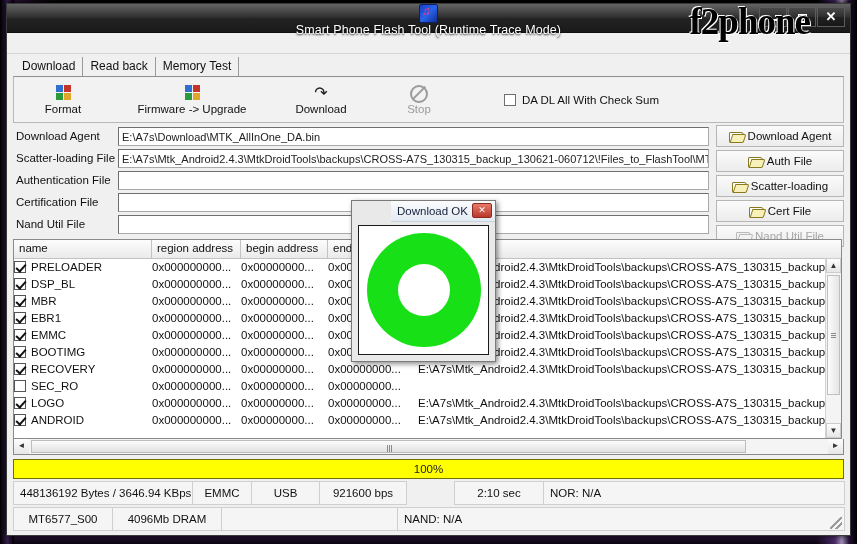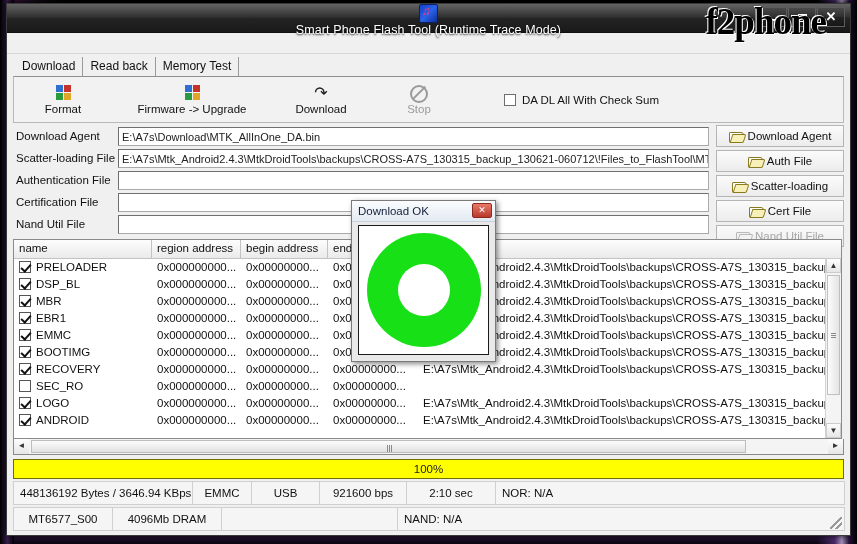--- a/index.html
+++ b/index.html
@@ -135,21 +135,21 @@
     background:#9a9a9a;transform:rotate(-45deg);
   }
   #dadl{
     display:flex;align-items:center;gap:6px;margin-left:36px;font-size:11.5px;color:#111;
   }
   .chk{
     width:12px;height:12px;border:1px solid #6f6f6f;background:#fff;
     display:inline-block;box-sizing:border-box;position:relative;flex:none;
   }
   #watermark{
-    position:absolute;right:24px;top:-4px;
+    position:absolute;right:40px;top:-4px;
     font-family:"Liberation Serif",serif;font-weight:bold;font-size:37px;
     color:#000;letter-spacing:-1px;z-index:30;pointer-events:none;
     text-shadow:1px 1px 0 #fff, -1px -1px 0 #fff;
   }
 
   
   #fields{margin:2px 6px 0 6px;position:relative;}
   .field-row{display:flex;align-items:center;height:22px;}
   .field-label{
     width:105px;font-size:11.5px;color:#111;padding-left:3px;box-sizing:border-box;
@@ -205,21 +205,21 @@
     white-space:nowrap;overflow:hidden;
   }
   .th.c0{width:138px;}
   .th.c1{width:89px;}
   .th.c2{width:87px;}
   .th.c3{width:90px;}
   .th.c4{flex:1;border-right:none;}
   #tbody{position:absolute;left:0;right:0;top:18px;bottom:0;overflow:hidden;}
   .tr{display:flex;height:17px;align-items:center;}
   .td{
-    font-size:11.5px;color:#111;padding-left:5px;box-sizing:border-box;
+    font-size:11.5px;color:#111;box-sizing:border-box;
     white-space:nowrap;overflow:hidden;line-height:16px;
   }
   .td.c0{width:138px;display:flex;align-items:center;gap:5px;}
   .td.c1{width:89px;}
   .td.c2{width:87px;}
   .td.c3{width:90px;}
   .td.c4{flex:1;}
   .cellchk{
     width:12px;height:12px;border:1px solid #555;background:#fff;flex:none;
     position:relative;box-sizing:border-box;
@@ -294,21 +294,21 @@
     background:
       linear-gradient(135deg,transparent 45%,#9a9a9a 45%,#9a9a9a 55%,transparent 55%),
       linear-gradient(135deg,transparent 70%,#9a9a9a 70%,#9a9a9a 80%,transparent 80%);
   }
 
   
   #dialog{
     position:absolute;left:344px;top:196px;width:145px;height:162px;
     background:#e9e9e9;border:1px solid #7a7a7a;
     box-shadow:2px 2px 5px rgba(0,0,0,.45);
-    z-index:50;box-sizing:border-box;
+    z-index:50;box-sizing:border-box;padding-left:39px;
   }
   #dlg-title{
     height:20px;background:linear-gradient(180deg,#fbfcfe,#e3eaf2);
     display:flex;align-items:center;position:relative;
     border-bottom:1px solid #c8d2dd;
   }
   #dlg-title-text{font-size:11.5px;color:#14213a;padding-left:6px;white-space:nowrap;}
   #dlg-close{
     position:absolute;right:3px;top:2px;width:20px;height:15px;
     background:linear-gradient(180deg,#e77a6a,#b8392c);
@@ -584,21 +584,21 @@
 
   <div id="progress">
     <span>100%</span>
   </div>
 
   <div id="status1">
     <div class="sb-cell left" style="width:180px;">448136192 Bytes / 3646.94 KBps</div>
     <div class="sb-cell" style="width:60px;">EMMC</div>
     <div class="sb-cell" style="width:69px;">USB</div>
     <div class="sb-cell" style="width:88px;">921600 bps</div>
-    <div class="sb-cell" style="width:90px;">2:10 sec</div>
+    <div class="sb-cell" style="width:90px;margin-left:48px;">2:10 sec</div>
     <div class="sb-cell left" style="flex:1;">NOR: N/A</div>
   </div>
 
   <div id="status2">
     <div class="sb-cell" style="width:100px;">MT6577_S00</div>
     <div class="sb-cell" style="width:110px;">4096Mb DRAM</div>
     <div class="sb-cell" style="width:177px;"></div>
     <div class="sb-cell left" style="flex:1;">NAND: N/A</div>
   </div>
 

